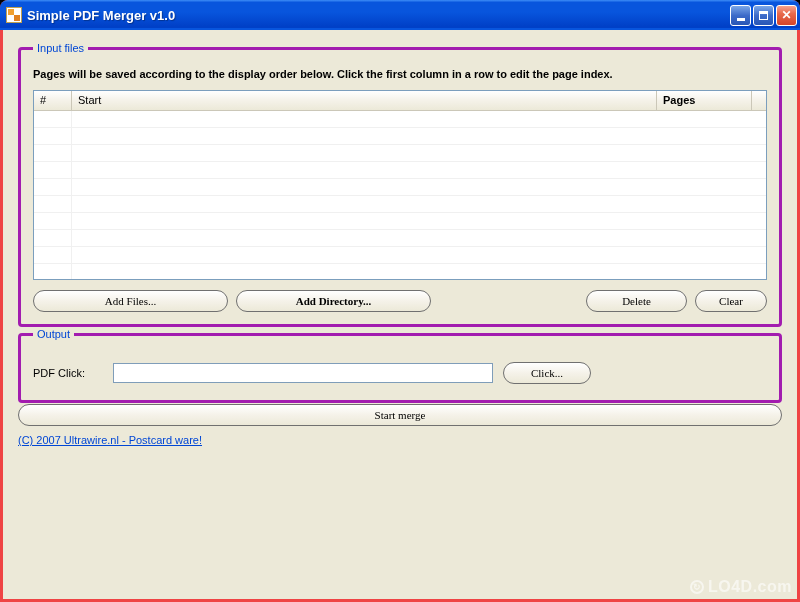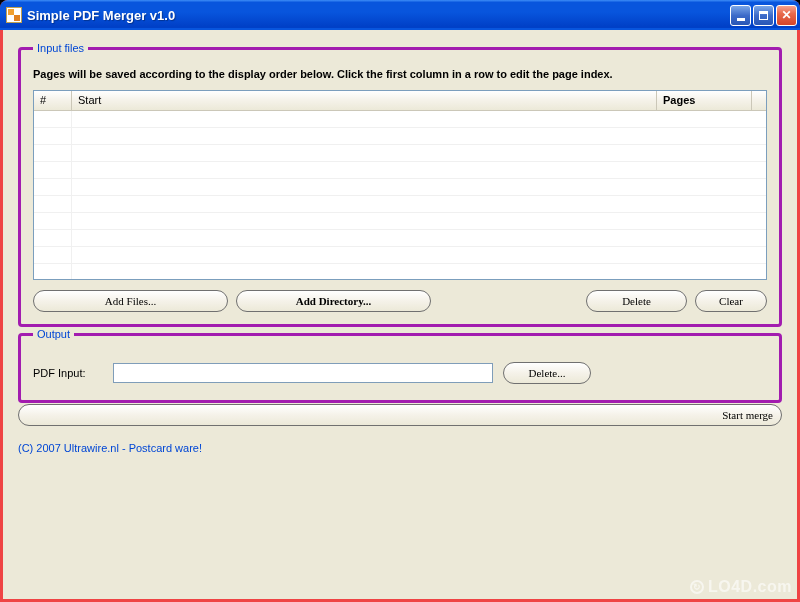--- a/index.html
+++ b/index.html
@@ -37,22 +37,22 @@
 .btn { background: linear-gradient(to bottom, #fff 0%, #f5f2e9 50%, #ECE9D8 100%); border: 1px solid #707070; border-radius: 11px; padding: 4px 8px; font-family: Tahoma; font-size: 11px; cursor: pointer; text-align: center; }
 .btn-add-files { width: 195px; }
 .btn-add-dir { width: 195px; font-weight: bold; }
 .spacer { flex: 1; }
 .btn-delete { width: 101px; }
 .btn-clear { width: 72px; }
 .output-row { display: flex; align-items: center; gap: 10px; padding: 8px 0 4px 0; }
 .output-label { width: 70px; }
 .output-input { width: 380px; height: 20px; border: 1px solid #7F9DB9; background: #fff; padding: 2px 4px; font-family: Tahoma; font-size: 11px; }
 .btn-browse { width: 88px; }
-.btn-start { width: 100%; margin-bottom: 16px; text-align: right; }
-.footer-link { color: #0046D5; cursor: pointer; font-size: 11px; }
+.btn-start { width: 100%; margin-bottom: 8px; }
+.footer-link { color: #0046D5; text-decoration: underline; cursor: pointer; font-size: 11px; }
 .watermark { position: absolute; bottom: 6px; right: 8px; color: rgba(255,255,255,0.6); font-size: 16px; font-weight: bold; letter-spacing: 0.5px; display: flex; align-items: center; gap: 4px; }
 .watermark-circle { width: 14px; height: 14px; border: 2px solid rgba(255,255,255,0.6); border-radius: 50%; display: flex; align-items: center; justify-content: center; font-size: 9px; }
 </style>
 </head>
 <body>
 
 <div class="window">
   <div class="titlebar">
     <div class="titlebar-icon"></div>
     <div class="titlebar-title">Simple PDF Merger v1.0</div>
@@ -141,23 +141,23 @@
         <button class="btn btn-add-dir">Add Directory...</button>
         <div class="spacer"></div>
         <button class="btn btn-delete">Delete</button>
         <button class="btn btn-clear">Clear</button>
       </div>
     </fieldset>
 
     <fieldset>
       <legend>Output</legend>
       <div class="output-row">
-        <div class="output-label">PDF Input:</div>
+        <div class="output-label">PDF Click:</div>
         <input class="output-input" type="text" value="" style="">
-        <button class="btn btn-browse">Delete...</button>
+        <button class="btn btn-browse">Click...</button>
       </div>
     </fieldset>
 
     <button class="btn btn-start">Start merge</button>
 
     <a class="footer-link">(C) 2007 Ultrawire.nl - Postcard ware!</a>
 
   </div>
 
   <div class="watermark">

